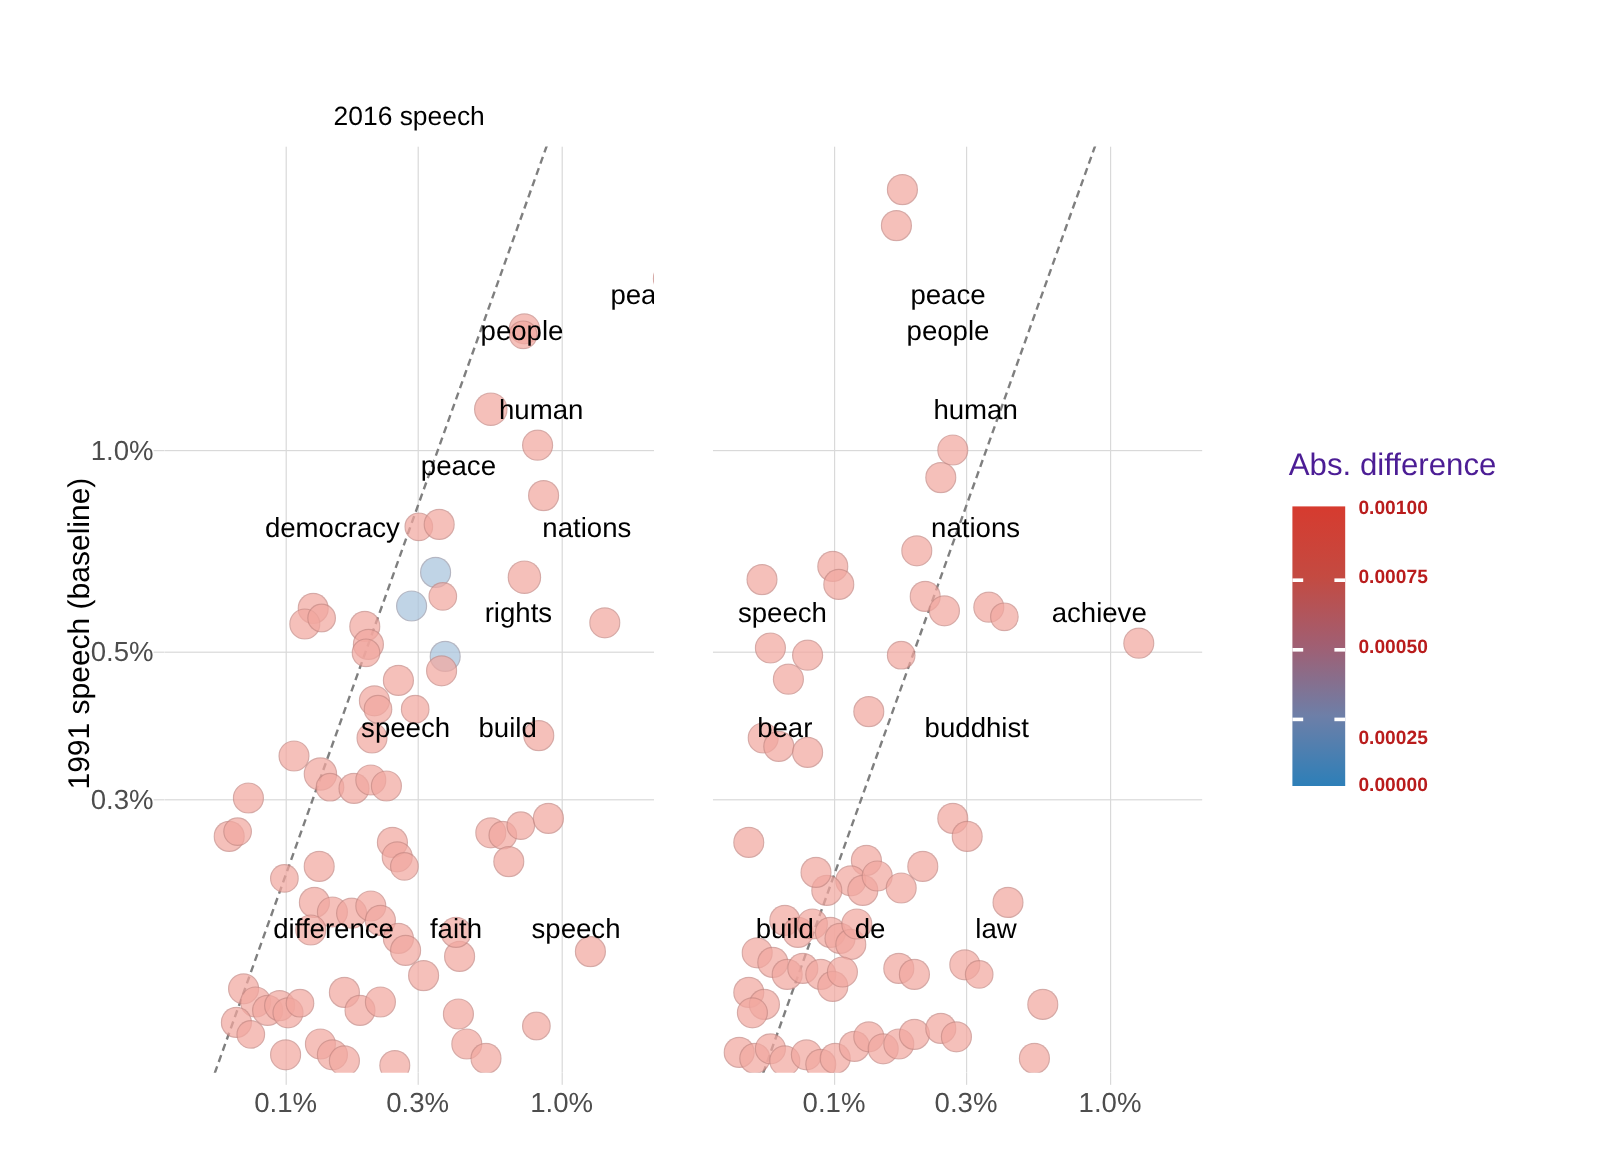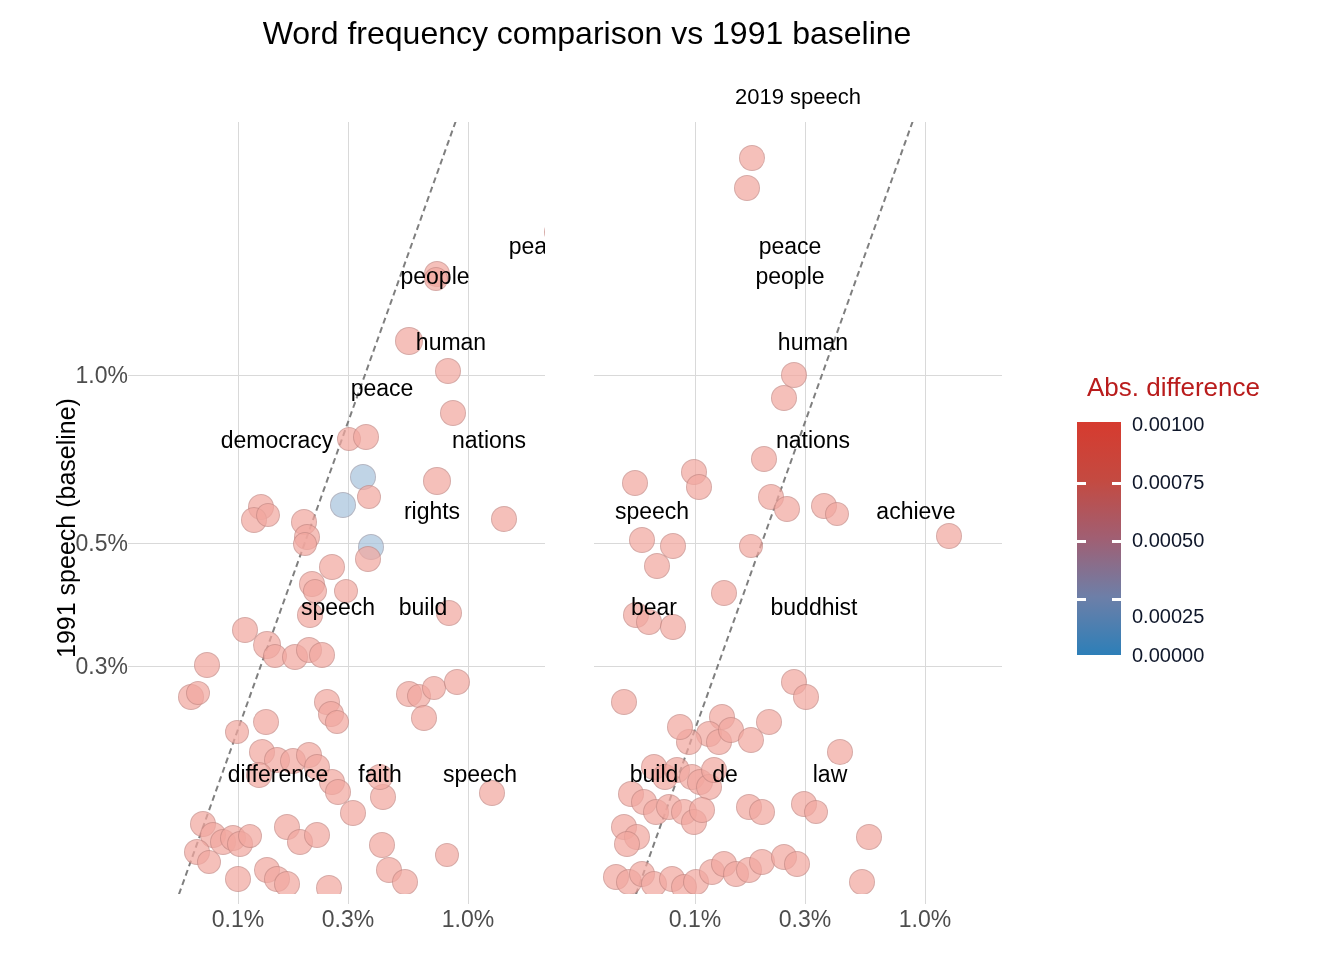--- a/index.html
+++ b/index.html
@@ -151,71 +151,71 @@
   }
 
   
   #legend {
     position: absolute;
     left: 1070px;
     top: 372px;
   }
   #legend-title {
     position: absolute;
-    left: 17px;
+    left: 4px;
     top: 0px;
     font-size: 26px;
     line-height: 30px;
-    color: #b91c1c;
+    color: #4c1d95;
     white-space: nowrap;
   }
   #legend-bar {
     position: absolute;
     left: 7px;
     top: 50px;
     width: 44px;
     height: 233px;
     background: linear-gradient(to top, #2d7fb8 0%, #6d7fa8 25%, #a05f73 50%, #c44a41 75%, #d63b2f 100%);
   }
   .legend-tick {
     position: absolute;
     height: 3px;
     background: #ffffff;
   }
   .legend-tick.left  { left: 7px;  width: 9px; }
   .legend-tick.right { left: 42px; width: 9px; }
   .legend-label {
     position: absolute;
     left: 62px;
-    font-size: 20px;
+    font-size: 16px;
     line-height: 24px;
-    color: #0f172a;
+    color: #b91c1c;
     white-space: nowrap;
     transform: translateY(-50%);
+    font-weight: bold;
   }
 </style>
 </head>
 <body>
 
 <div id="root">
 
-  <div id="chart-title">Word frequency comparison vs 1991 baseline</div>
 
   <div id="y-axis-title">1991 speech (baseline)</div>
 
   <div id="y-ticks">
       <div class="y-tick-label" style="top: 364px;">1.0%</div>
       <div class="tick-stub" style="top: 375px;"></div>
       <div class="y-tick-label" style="top: 532px;">0.5%</div>
       <div class="tick-stub" style="top: 543px;"></div>
       <div class="y-tick-label" style="top: 655px;">0.3%</div>
       <div class="tick-stub" style="top: 666px;"></div>
     </div>
 
-  <div id="strip-right" class="panel-strip">2019 speech</div>
+  <div id="strip-left" class="panel-strip">2016 speech</div>
 
   <div id="panel-left" class="panel">
       <div class="gridline-v" style="left: 101px;"></div>
       <div class="gridline-v" style="left: 211px;"></div>
       <div class="gridline-v" style="left: 331px;"></div>
       <div class="gridline-h" style="top: 253px;"></div>
       <div class="gridline-h" style="top: 421px;"></div>
       <div class="gridline-h" style="top: 544px;"></div>
       <div class="diag-line" style="left: 41px; top: 772px; width: 830.617px; transform: rotate(-70.2998deg);"></div>
       <div class="pt" style="left: 407px; top: 97px; width: 26px; height: 26px; background: rgb(242, 168, 160); opacity: 0.72;"></div>

